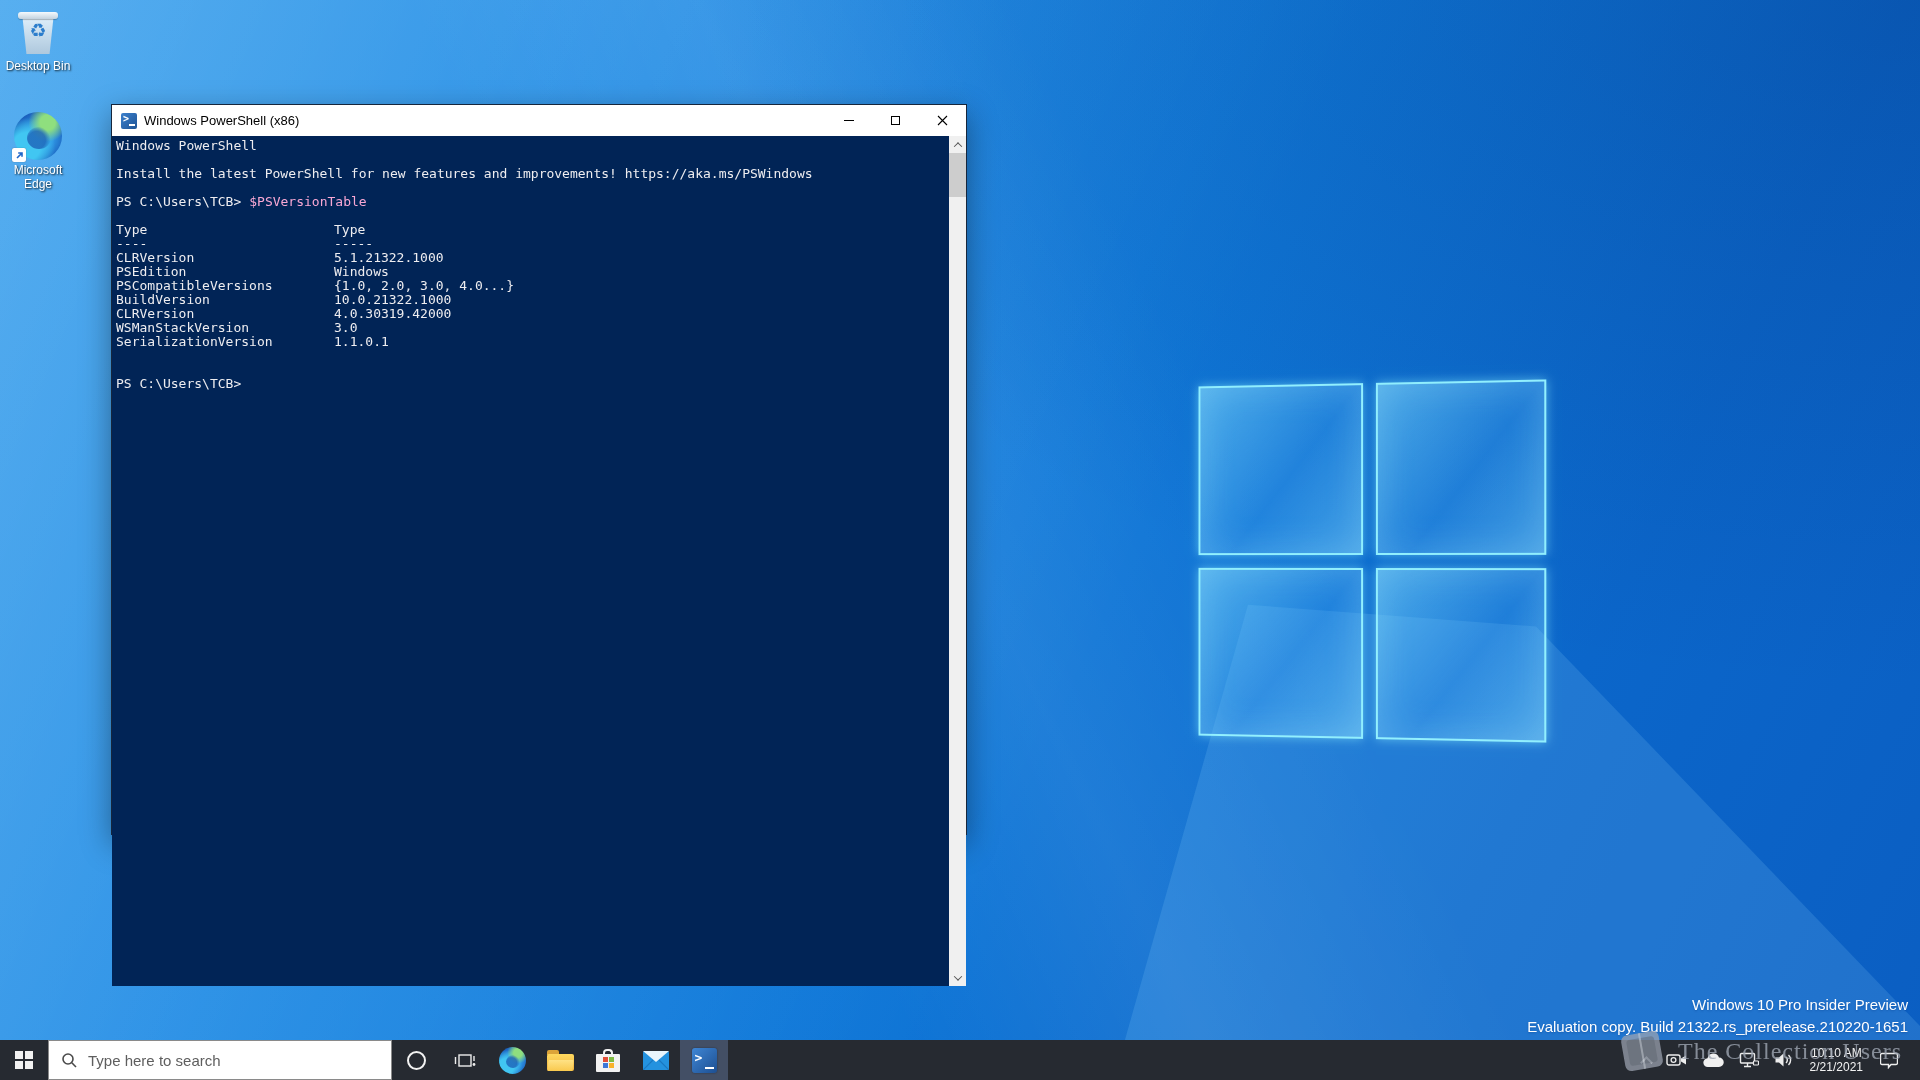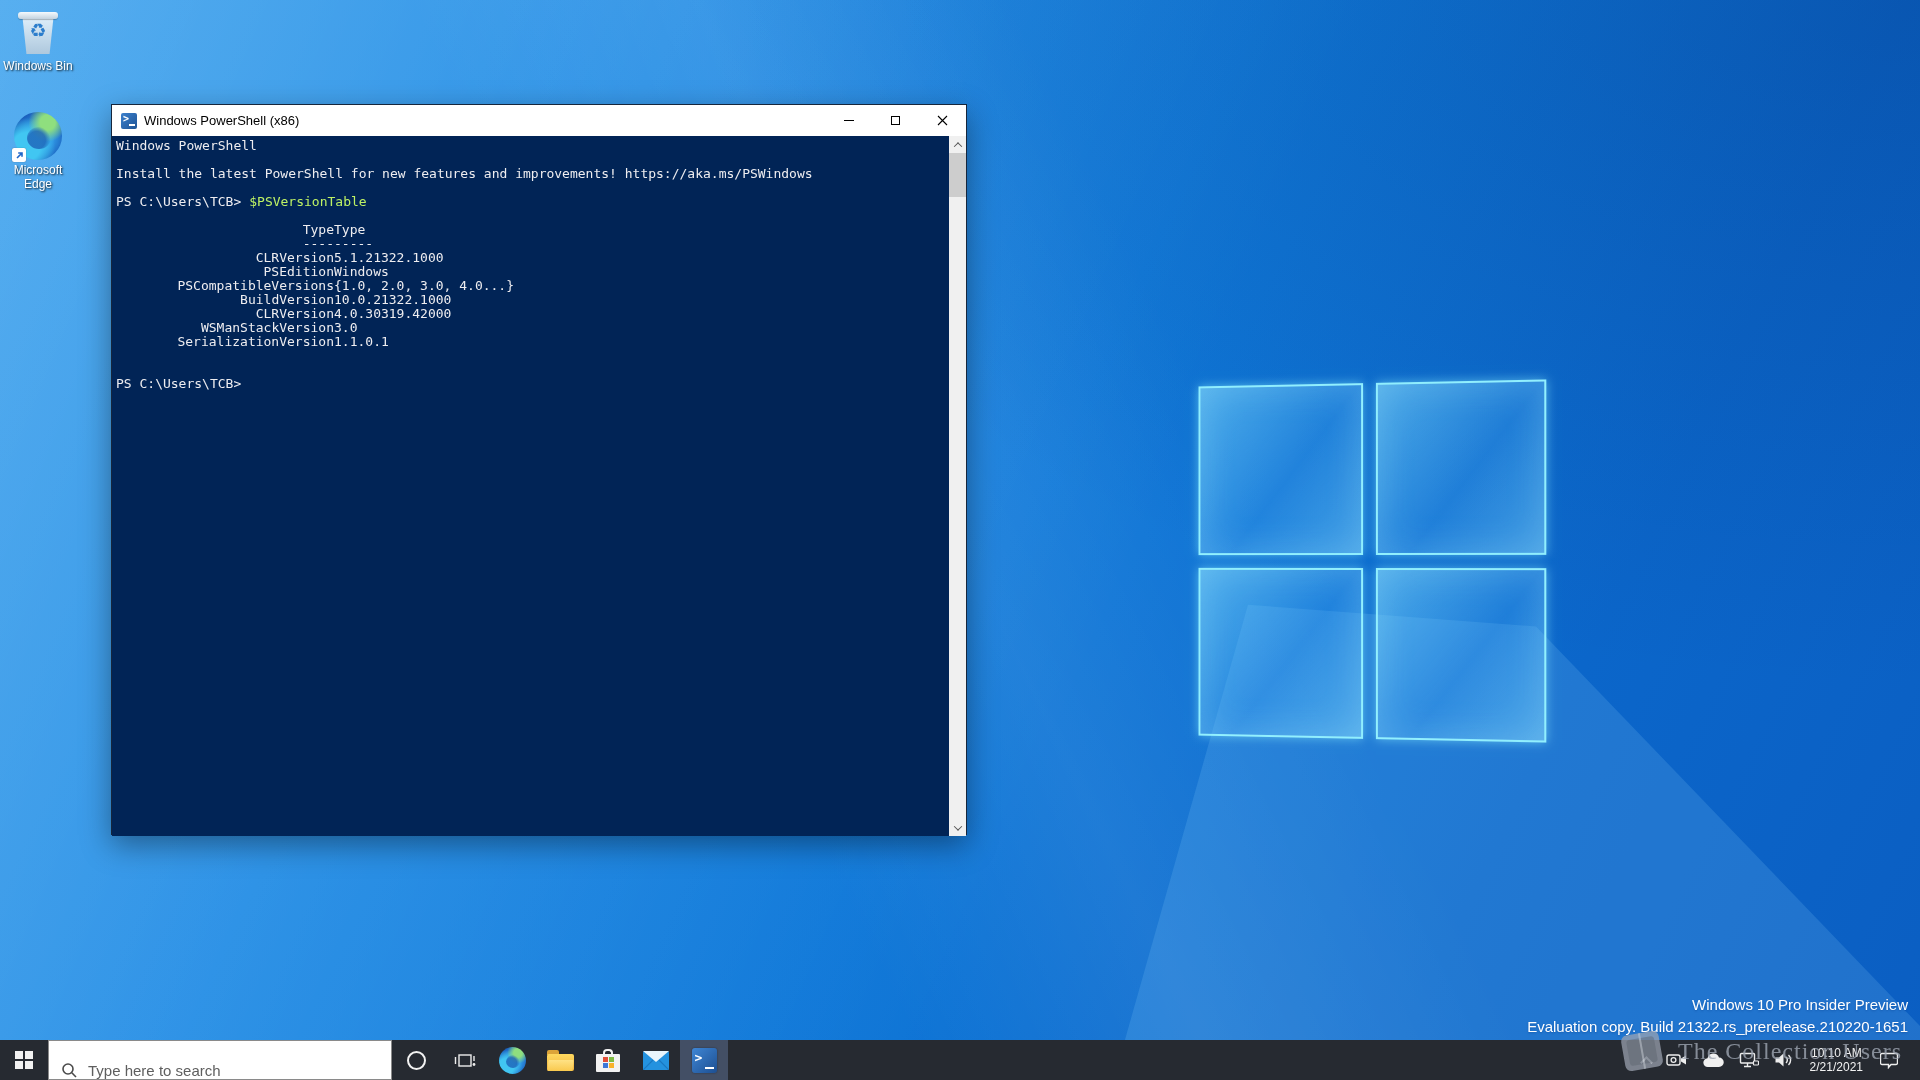--- a/index.html
+++ b/index.html
@@ -67,21 +67,21 @@
   .title-ico .gt { position:absolute; left:2px; top:0px; color:#fff; font-size:10px; font-weight:bold;
     font-family:"DejaVu Sans Mono", monospace; }
   .title-ico .us { position:absolute; right:2px; bottom:3px; width:6px; height:1.6px; background:#fff; }
   .titlebar .title { font-size:13px; color:#000; margin-left:7px; flex:1 1 auto;
     white-space:nowrap; overflow:hidden; }
   .controls { display:flex; height:31px; }
   .cbtn { width:47px; height:31px; display:flex; align-items:center; justify-content:center; cursor:pointer; }
   .g-min { width:10px; height:1px; background:#000; }
   .g-max { width:9px; height:9px; border:1px solid #000; }
 
-  .console { position:relative; width:100%; height:700px; background:#012456; overflow:hidden;text-align:right; }
+  .console { position:relative; width:100%; height:850px; background:#012456; overflow:hidden; }
   .con-text { position:absolute; left:4px; top:3px; right:21px;
     font-family:"DejaVu Sans Mono", monospace; font-size:13px; line-height:14px; color:#EEEDF0; }
   .cline { height:14px; white-space:pre; display:flex; }
   .cline .ncol { width:218px; flex:0 0 218px; }
   .cmd { margin-left:8px; }
 
   .sbar { position:absolute; right:0; top:0; width:17px; height:100%; background:#f0f0f0; }
   .sarrow { position:absolute; left:0; width:17px; height:15px; display:flex; align-items:center; justify-content:center; }
   .sarrow.up { top:1px; } .sarrow.down { bottom:1px; }
   .chev-g { width:6px; height:6px; border-left:1.6px solid #555; border-top:1.6px solid #555; }
@@ -89,21 +89,21 @@
   .down .chev-g { transform:rotate(225deg) translate(1px,1px); }
   .sthumb { position:absolute; left:0; top:17px; width:17px; height:44px; background:#cdcdcd; }
 
   
   .taskbar { position:absolute; left:0; bottom:0; width:1920px; height:40px; background:#262a31;
     display:flex; align-items:stretch; z-index:30; }
   .tb-btn { width:48px; display:flex; align-items:center; justify-content:center; cursor:pointer; flex:0 0 48px; }
   .start-logo { display:grid; grid-template-columns:8px 8px; grid-template-rows:8px 8px; gap:1.5px; }
   .start-logo span { background:#f2f2f2; }
   .searchbox { width:344px; flex:0 0 344px; background:#fff; border:1px solid #8a8a8a;
-    display:flex; align-items:flex-end; padding-left:12px; gap:10px; }
+    display:flex; align-items:center; padding-left:12px; gap:10px; }
   .searchbox input { border:none; outline:none; flex:1; font-size:15px; color:#333;
     font-family:"Liberation Sans", sans-serif; background:transparent; }
   .searchbox input::placeholder { color:#5e5e5e; opacity:1; }
   .cortana-ring { width:19px; height:19px; border:2px solid #f2f2f2; border-radius:50%; }
   .tb-edge { width:27px; height:27px; }
   .tb-edge .edge-swirl { left:7px; top:8px; width:14px; height:13px; }
 
   .folder { position:relative; width:27px; height:21px; }
   .folder .back { position:absolute; left:0; top:0; width:12px; height:5px; background:#dca439; border-radius:2px 2px 0 0; }
   .folder .body { position:absolute; left:0; bottom:0; width:27px; height:17px; border-radius:2px;
@@ -150,21 +150,21 @@
     <div class="pane"></div>
     <div class="pane"></div>
   </div>
 
   <div class="icon-cell" style="left:0px; top:8px;">
     <div class="rb-icon">
       <div class="rb-body"></div>
       <div class="rb-rim"></div>
       <div class="rb-sym">♻</div>
     </div>
-    <div class="lbl">Windows Bin</div>
+    <div class="lbl">Desktop Bin</div>
   </div>
 
   <div class="icon-cell" style="left:0px; top:112px;">
     <div class="edge-logo">
       <div class="edge-swirl"></div>
       <div class="shortcut-badge">
         <svg width="9" height="9" viewBox="0 0 9 9">
             <path d="M2 7 L7 2 M3.2 2 H7 V5.8" fill="none" stroke="#1f66c9" stroke-width="1.6"></path>
           </svg>
       </div>
@@ -201,21 +201,21 @@
         </div>
       </div>
     </div>
 
     <div class="console">
       <div class="con-text">
         <div class="cline">Windows PowerShell</div>
         <div class="cline"></div>
         <div class="cline">Install the latest PowerShell for new features and improvements! https://aka.ms/PSWindows</div>
         <div class="cline"></div>
-        <div class="cline"><span>PS C:\Users\TCB&gt;</span><span class="cmd" style="color:#bef264;">$PSVersionTable</span></div>
+        <div class="cline"><span>PS C:\Users\TCB&gt;</span><span class="cmd" style="color:#f9a8d4;">$PSVersionTable</span></div>
         <div class="cline"></div>
         <div class="cline"><span class="ncol">Type</span><span>Type</span></div>
         <div class="cline"><span class="ncol">----</span><span>-----</span></div>
         <div>
             <div class="cline"><span class="ncol">CLRVersion</span><span>5.1.21322.1000</span></div>
             <div class="cline"><span class="ncol">PSEdition</span><span>Windows</span></div>
             <div class="cline"><span class="ncol">PSCompatibleVersions</span><span>{1.0, 2.0, 3.0, 4.0...}</span></div>
             <div class="cline"><span class="ncol">BuildVersion</span><span>10.0.21322.1000</span></div>
             <div class="cline"><span class="ncol">CLRVersion</span><span>4.0.30319.42000</span></div>
             <div class="cline"><span class="ncol">WSManStackVersion</span><span>3.0</span></div>

